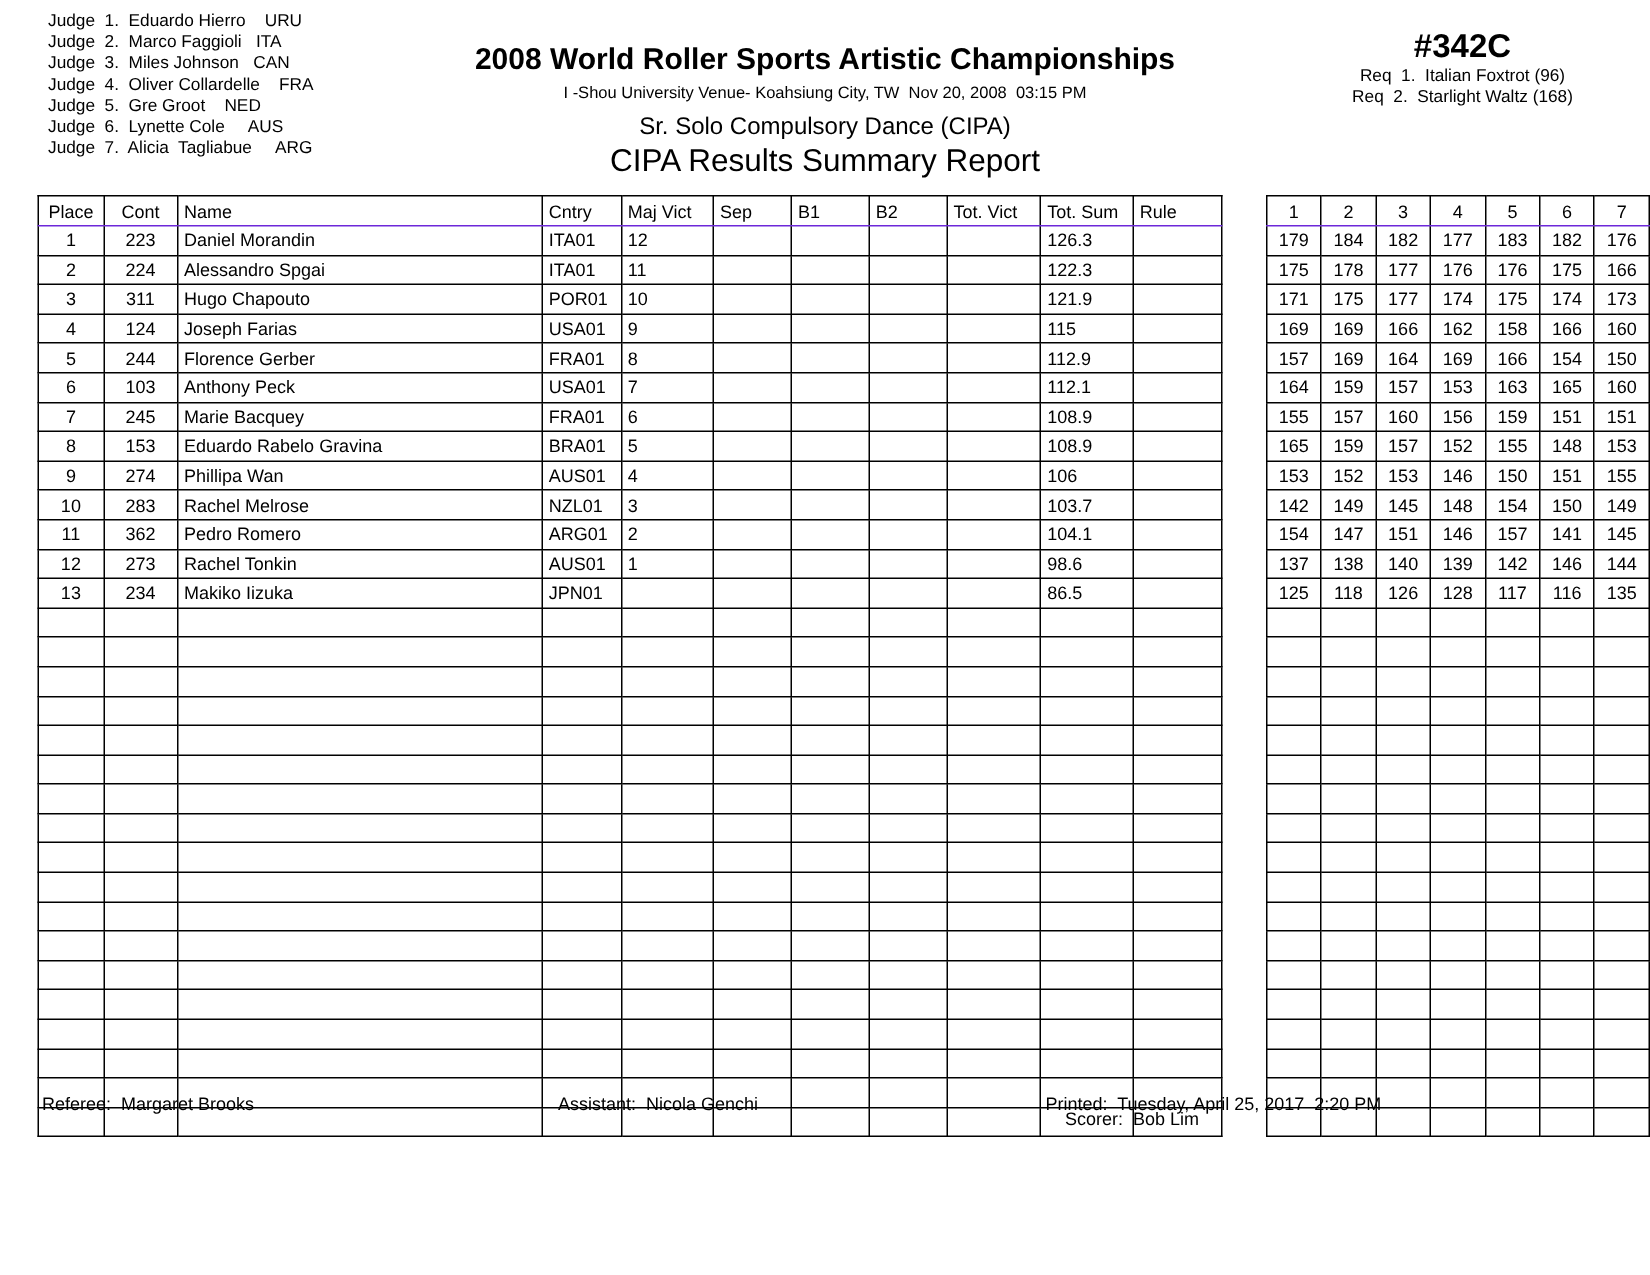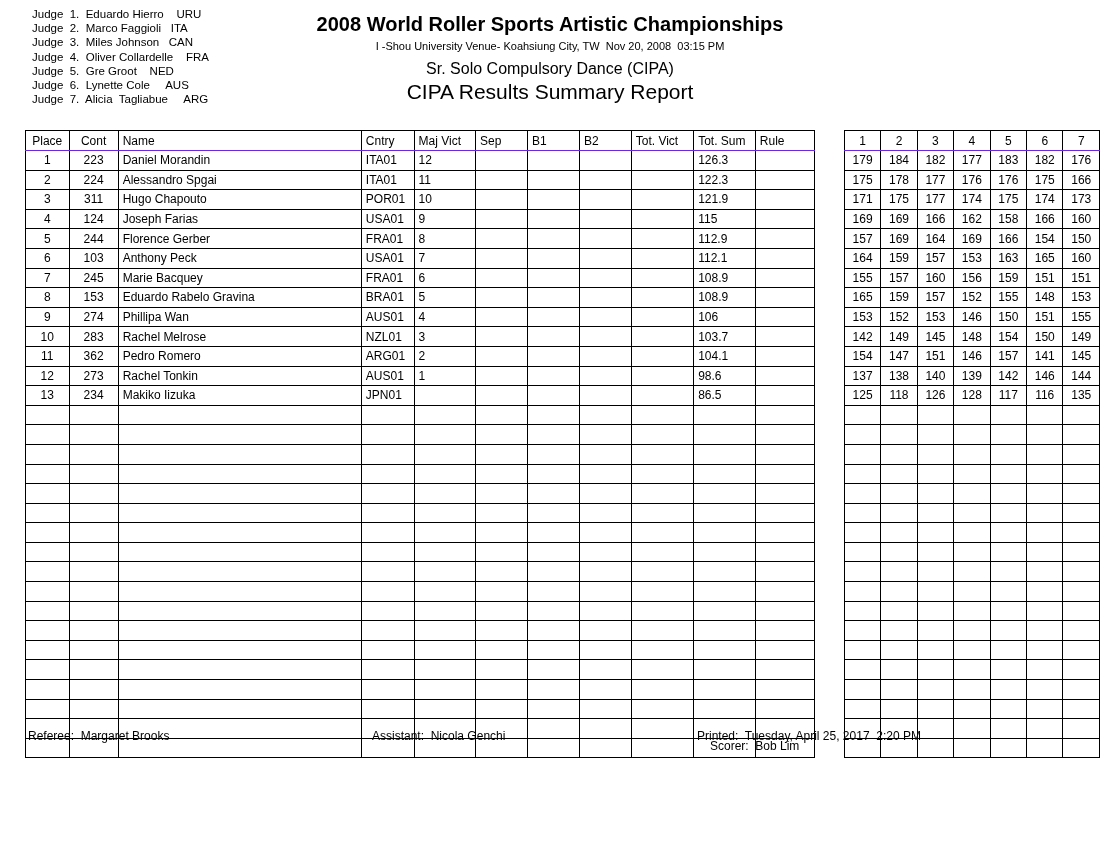--- a/index.html
+++ b/index.html
@@ -33,21 +33,21 @@
   }
   .judge-row {
     font-size: 11.5px;
     line-height: 14.2px;
     white-space: pre;
   }
 
   #title-block {
     position: absolute;
     left: 270px;
-    top: 12px;
+    top: 28px;
     width: 560px;
     text-align: center;
   }
   #event-title {
     font-size: 20px;
     font-weight: bold;
     line-height: 25px;
     white-space: pre;
   }
   #venue-line {
@@ -160,20 +160,25 @@
     </div>
 
   <div id="title-block">
     <div id="event-title">2008 World Roller Sports Artistic Championships</div>
     <div id="venue-line">I -Shou University Venue- Koahsiung City, TW  Nov 20, 2008  03:15 PM</div>
     <div id="category-title">Sr. Solo Compulsory Dance (CIPA)</div>
     <div id="report-subtitle">CIPA Results Summary Report</div>
   </div>
 
   <div id="event-number-block">
+    <div id="event-number">#342C</div>
+    <div id="requirements-list">
+        <div class="req-row">Req  1.  Italian Foxtrot (96)</div>
+        <div class="req-row">Req  2.  Starlight Waltz (168)</div>
+      </div>
   </div>
 
 </div>
 
 <table id="results-table">
   <colgroup>
       <col style="width: 44px;">
       <col style="width: 50px;">
       <col style="width: 247px;">
       <col style="width: 53px;">

